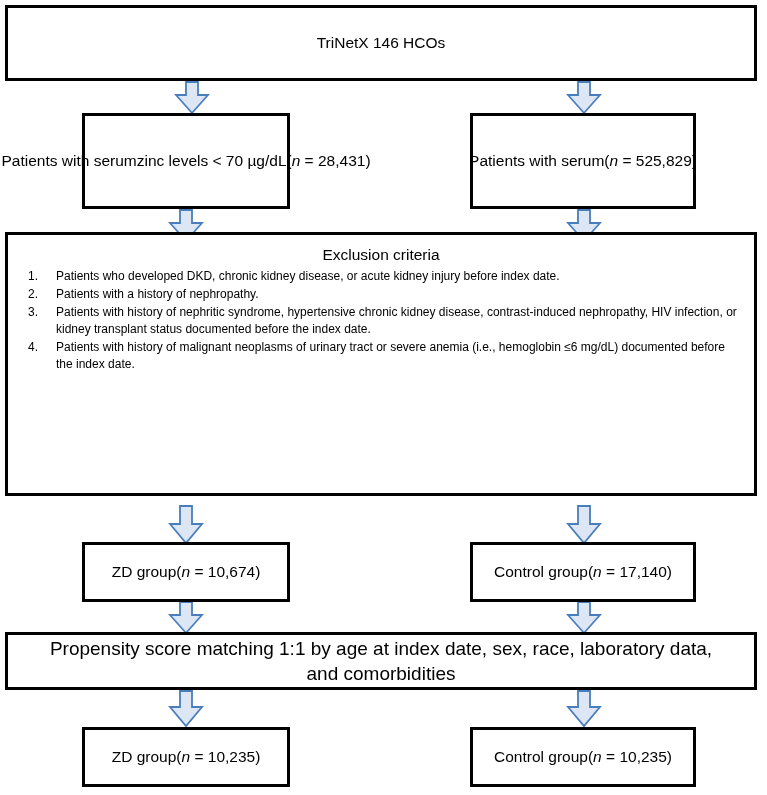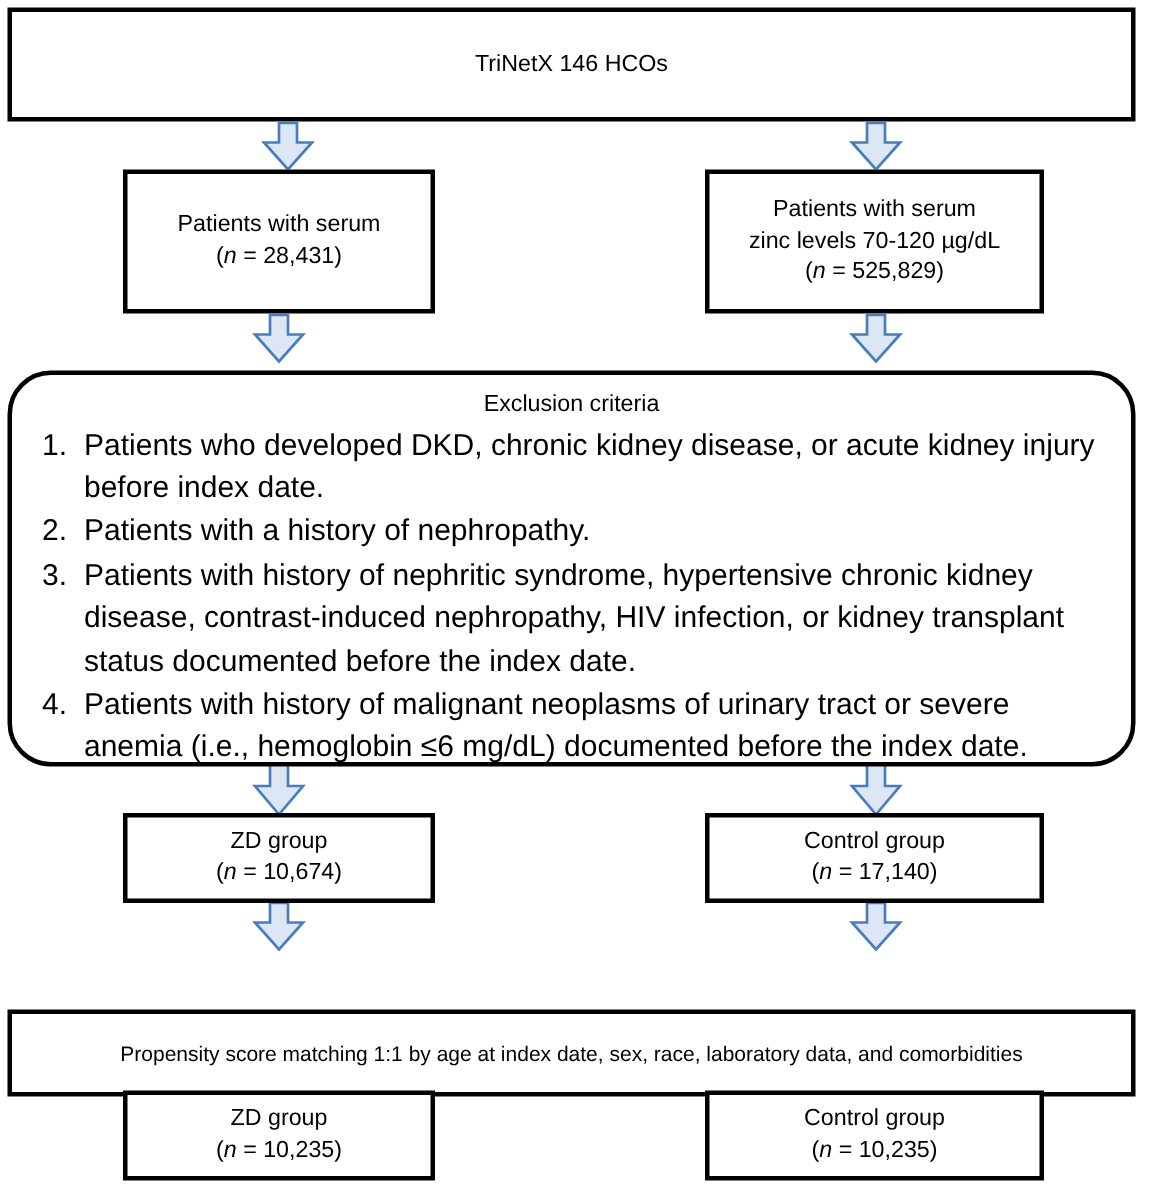--- a/index.html
+++ b/index.html
@@ -18,21 +18,21 @@
     position: relative;
     width: 767px;
     height: 795px;
   }
   .box {
     position: absolute;
     box-sizing: border-box;
     border: 3px solid #000000;
     background: #ffffff;
     display: flex;
-    flex-direction: column;
+    flex-direction: row;
     align-items: center;
     justify-content: center;
     text-align: center;
     font-size: 15.5px;
     line-height: 1.33;
     z-index: 2;
   }
   .box .line { display: block; white-space: nowrap; }
 
   
@@ -40,63 +40,61 @@
     left: 5px; top: 5px; width: 752px; height: 76px;
     font-size: 15.5px;
   }
 
   
   #box-zinc-low  { left: 82px;  top: 113px; width: 208px; height: 96px; }
   #box-zinc-norm { left: 470px; top: 113px; width: 226px; height: 96px; }
 
   
   #box-exclusion {
-    left: 5px; top: 247px; width: 752px; height: 264px;
+    left: 5px; top: 232px; width: 752px; height: 264px;
     display: block;
     padding: 10px 14px 8px 14px;
     text-align: left;
-    border-radius: 29px;
   }
   #box-exclusion .excl-title {
     text-align: center;
     font-size: 15.5px;
     margin-bottom: 2px;
   }
   #box-exclusion ol {
     margin: 0;
     padding: 0;
     list-style: none;
     counter-reset: excl;
   }
   #box-exclusion ol li {
     counter-increment: excl;
     position: relative;
     padding-left: 34px;
     margin-bottom: 1px;
-    font-size: 20px;
+    font-size: 12px;
     line-height: 1.42;
   }
   #box-exclusion ol li::before {
     content: counter(excl) ".";
     position: absolute;
     left: 6px;
     top: 0;
   }
 
   
   #box-zd-1      { left: 82px;  top: 542px; width: 208px; height: 60px; }
   #box-control-1 { left: 470px; top: 542px; width: 226px; height: 60px; }
 
   
   #box-propensity {
     left: 5px; top: 632px; width: 752px; height: 58px;
-    font-size: 14px;
+    font-size: 19px;
     padding: 0 24px;
     box-sizing: border-box;
-    margin-top: 41px;
   }
   #box-propensity .line { white-space: normal; }
 
   
   #box-zd-2      { left: 82px;  top: 727px; width: 208px; height: 60px; }
   #box-control-2 { left: 470px; top: 727px; width: 226px; height: 60px; }
 
   
   .arrow {
     position: absolute;
@@ -119,26 +117,26 @@
     </svg>
   </div>
   <div class="arrow" style="left:566px; top:81px;">
     <svg width="36" height="34" viewBox="0 0 36 34">
       <polygon points="12,1 24,1 24,14 34,14 18,32 2,14 12,14" fill="#DCE6F5" stroke="#4A7EBB" stroke-width="1.8" stroke-linejoin="miter"></polygon>
     </svg>
   </div>
 
   <div class="box" id="box-zinc-low">
     <span class="line">Patients with serum</span>
+    <span class="line">zinc levels &lt; 70 µg/dL</span>
     <span class="line">(<i>n</i> = 28,431)</span>
   </div>
 
   <div class="box" id="box-zinc-norm">
     <span class="line">Patients with serum</span>
-    <span class="line">zinc levels 70-120 µg/dL</span>
     <span class="line">(<i>n</i> = 525,829)</span>
   </div>
 
   <div class="arrow" style="left:168px; top:209px;">
     <svg width="36" height="34" viewBox="0 0 36 34">
       <polygon points="12,1 24,1 24,14 34,14 18,32 2,14 12,14" fill="#DCE6F5" stroke="#4A7EBB" stroke-width="1.8" stroke-linejoin="miter"></polygon>
     </svg>
   </div>
   <div class="arrow" style="left:566px; top:209px;">
     <svg width="36" height="34" viewBox="0 0 36 34">

